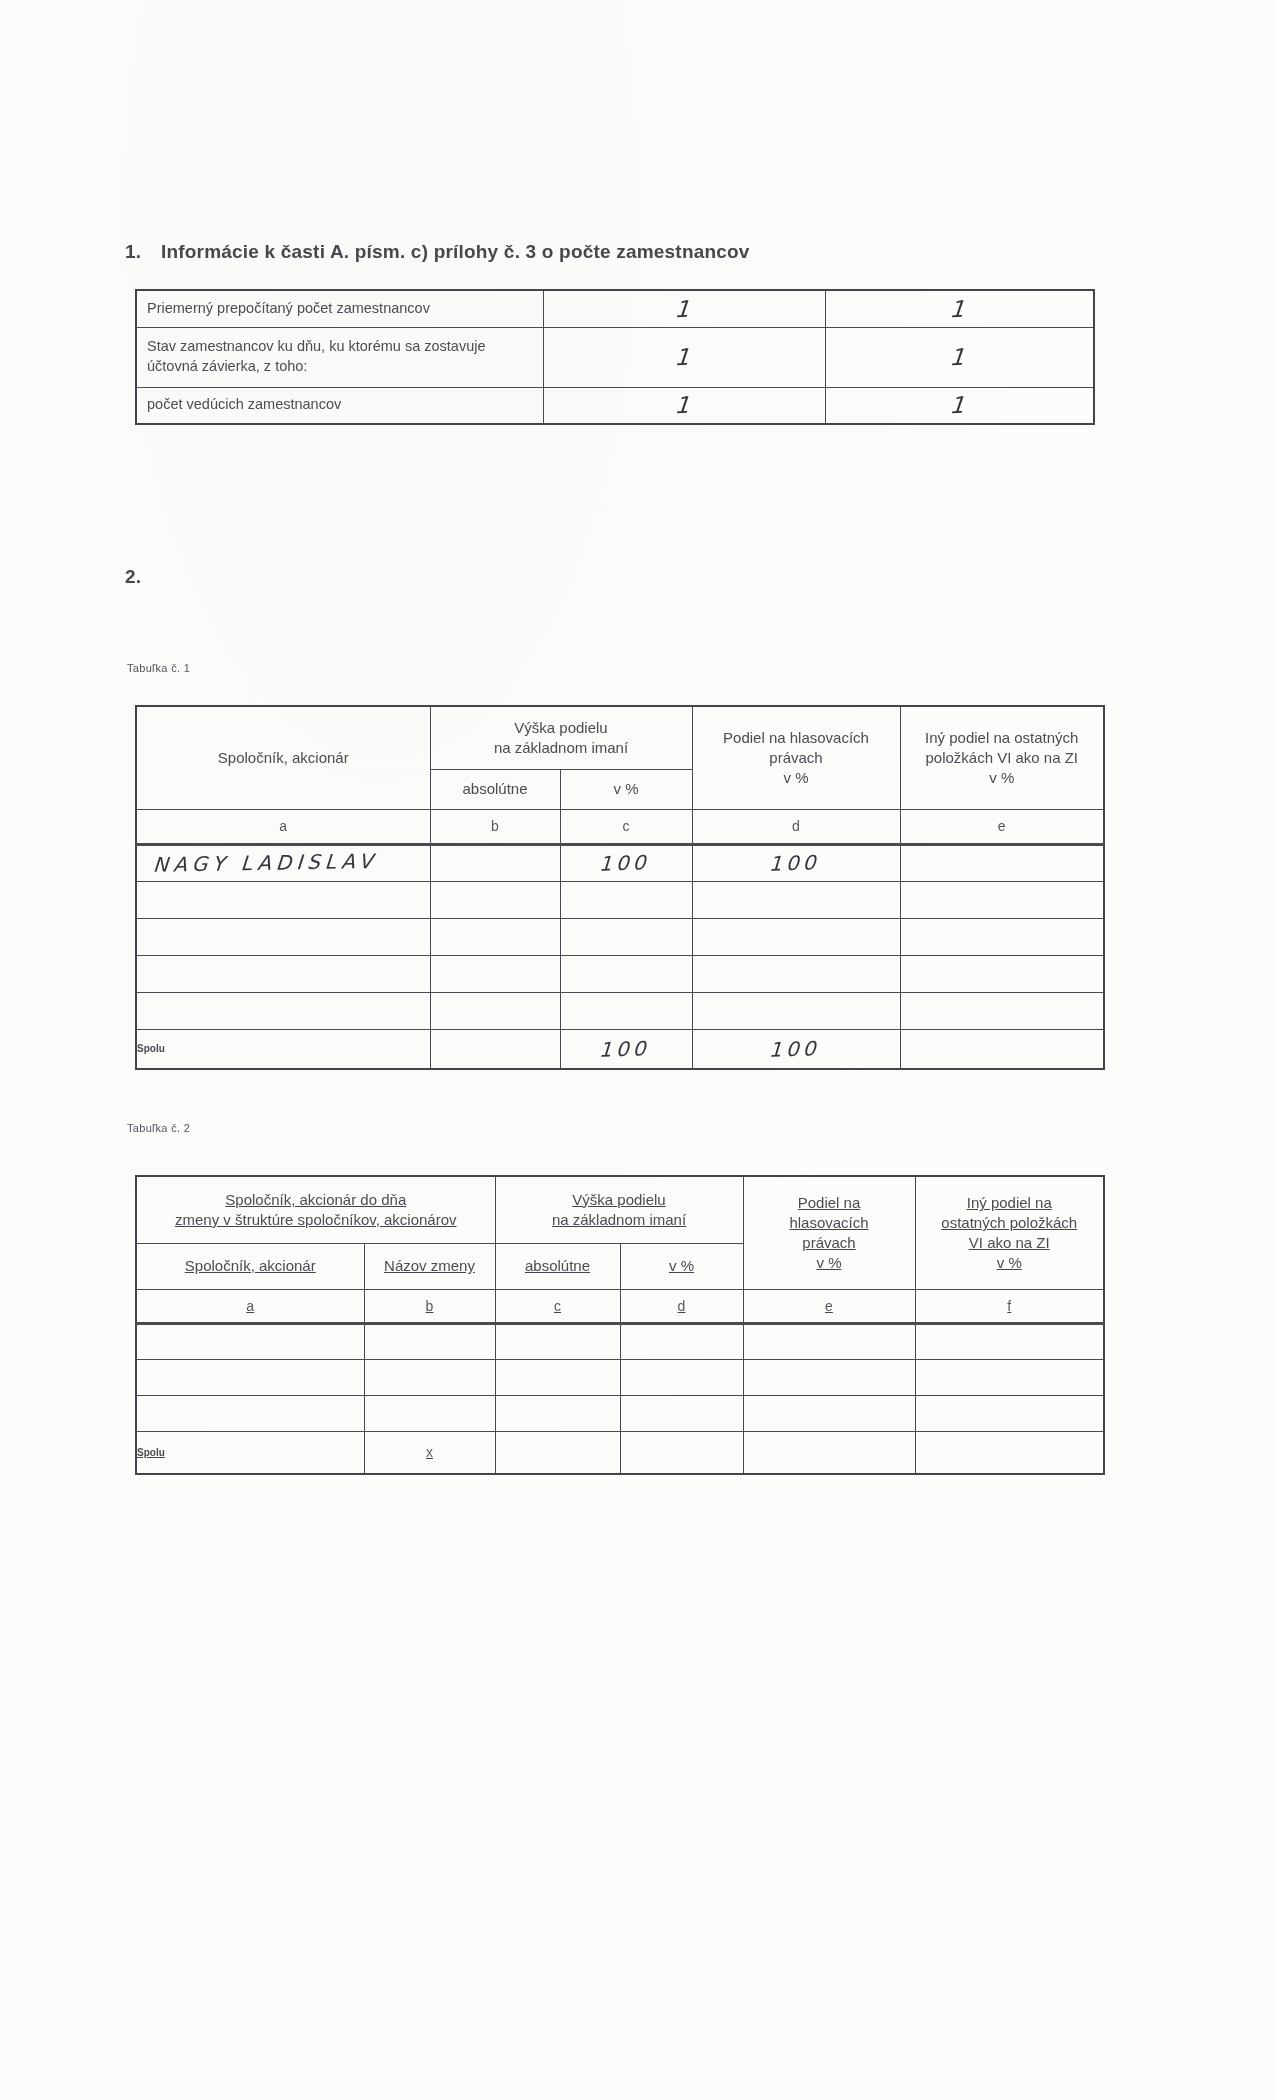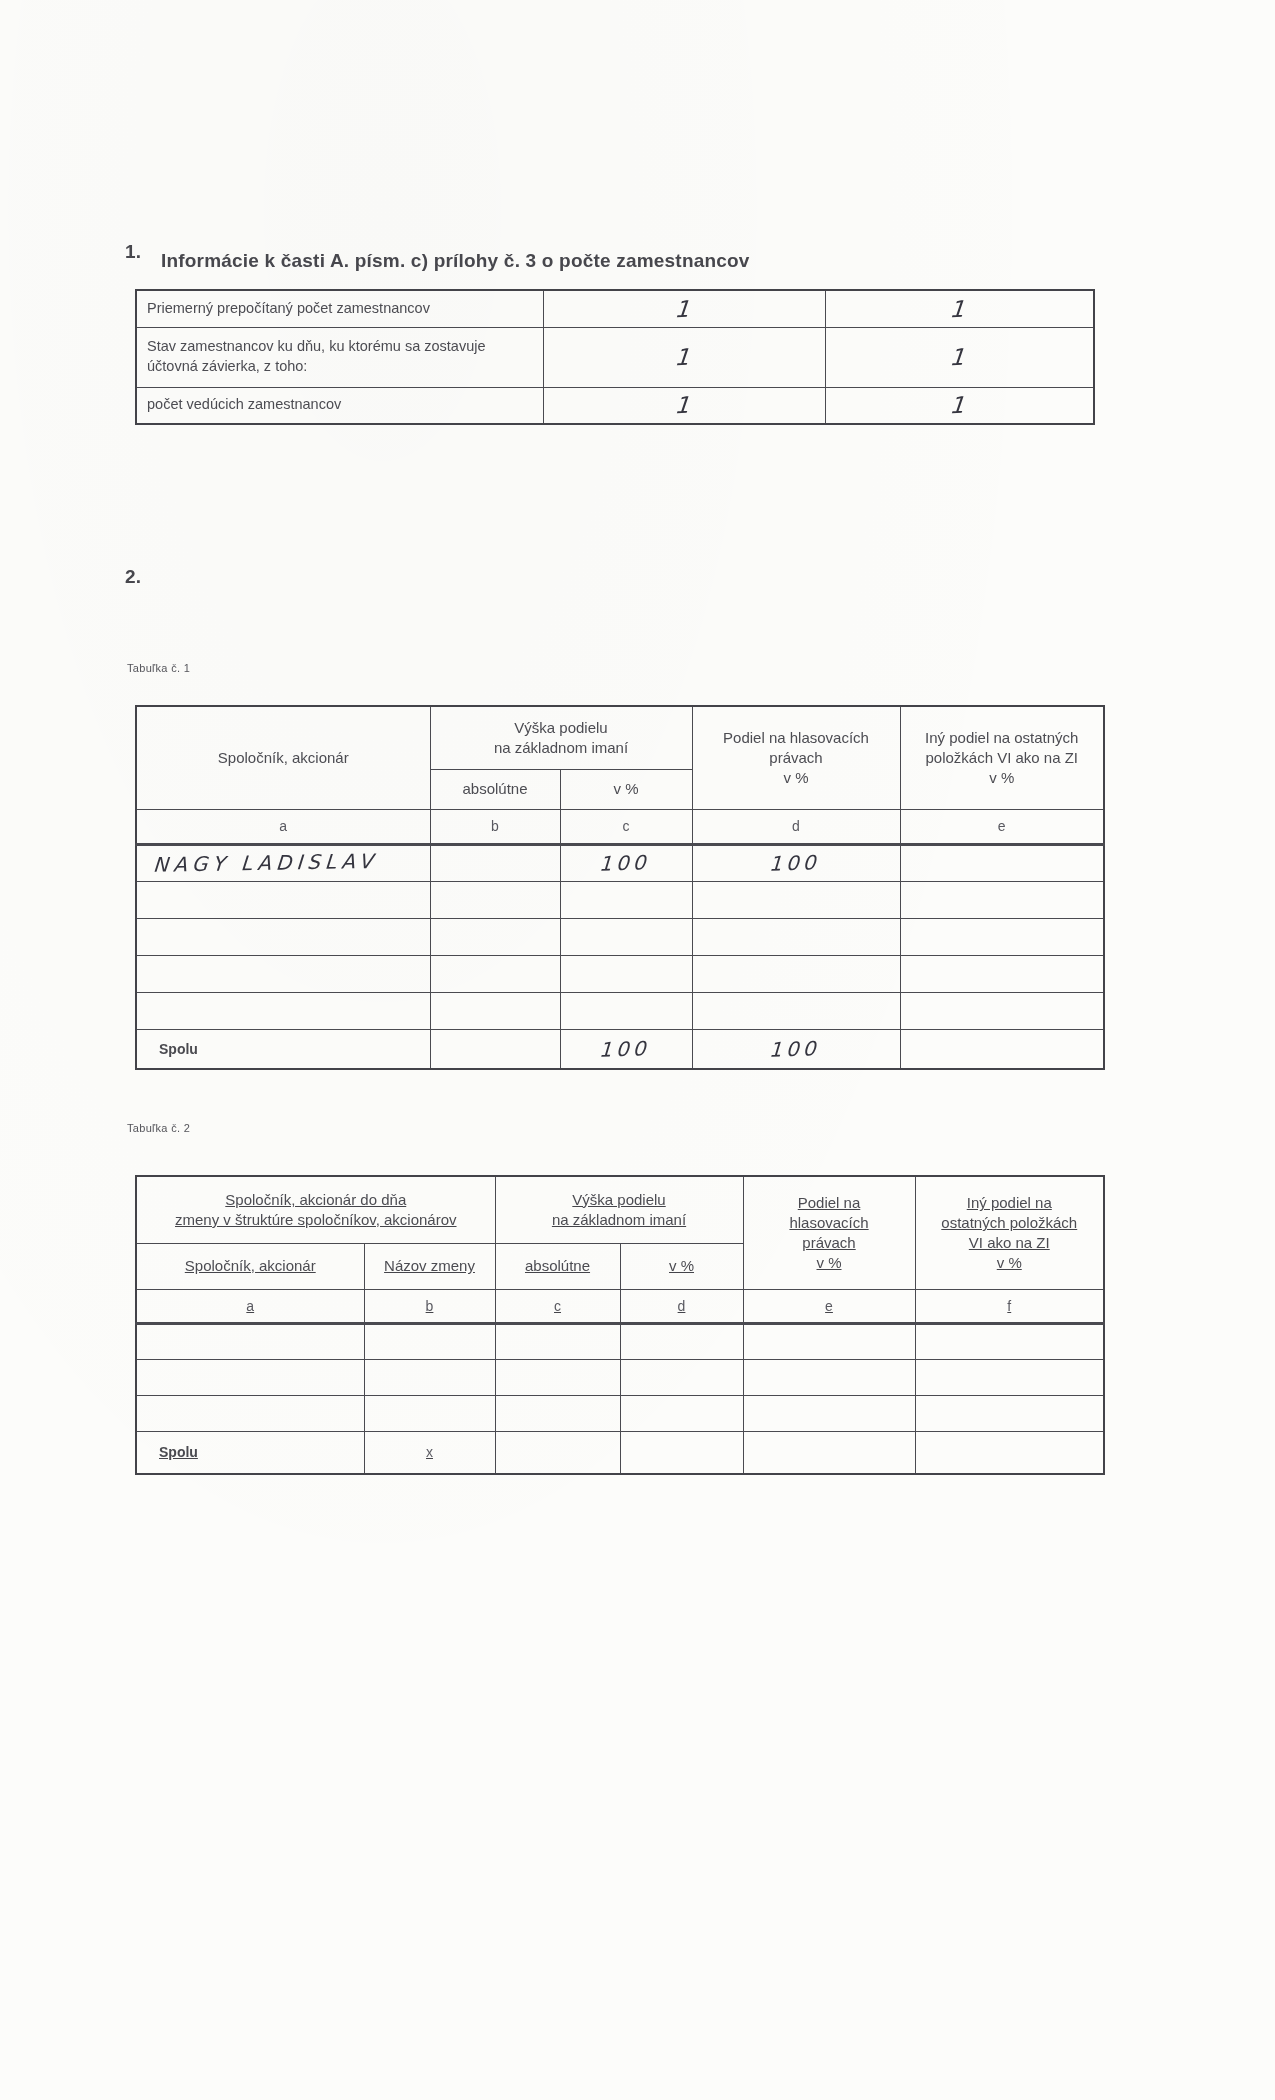--- a/index.html
+++ b/index.html
@@ -23,21 +23,21 @@
   .heading {
     position: absolute;
     display: flex;
     font-weight: bold;
     font-size: 19px;
     line-height: 30px;
     color: #47474d;
     letter-spacing: 0.2px;
   }
   .heading .num { width: 36px; flex: 0 0 36px; }
-  .heading .heading-text { white-space: pre-line; margin-top: 9px; }
+  .heading .heading-text { white-space: pre-line; }
   #heading1 { left: 125px; top: 237px; width: 1000px; }
   #heading2 { left: 125px; top: 562px; width: 1010px; }
 
   .table-label {
     position: absolute;
     font-size: 11px;
     color: #55555b;
     letter-spacing: 0.3px;
   }
   #table1-label { left: 127px; top: 662px; }
@@ -73,23 +73,23 @@
   }
   .center { text-align: center; }
   .letters td {
     font-size: 14px;
     text-align: center;
     color: #595960;
     border-bottom-width: 3px;
   }
   .total-label {
     text-align: left;
-    padding-left: 22px;
+    padding-left: 0;
     font-weight: bold;
-    font-size: 14px;
+    font-size: 10px;
     color: #4a4a50;
   }
 
   
   .hw {
     font-family: "DejaVu Sans", sans-serif;
     font-style: italic;
     color: #35353f;
     text-align: center;
   }

